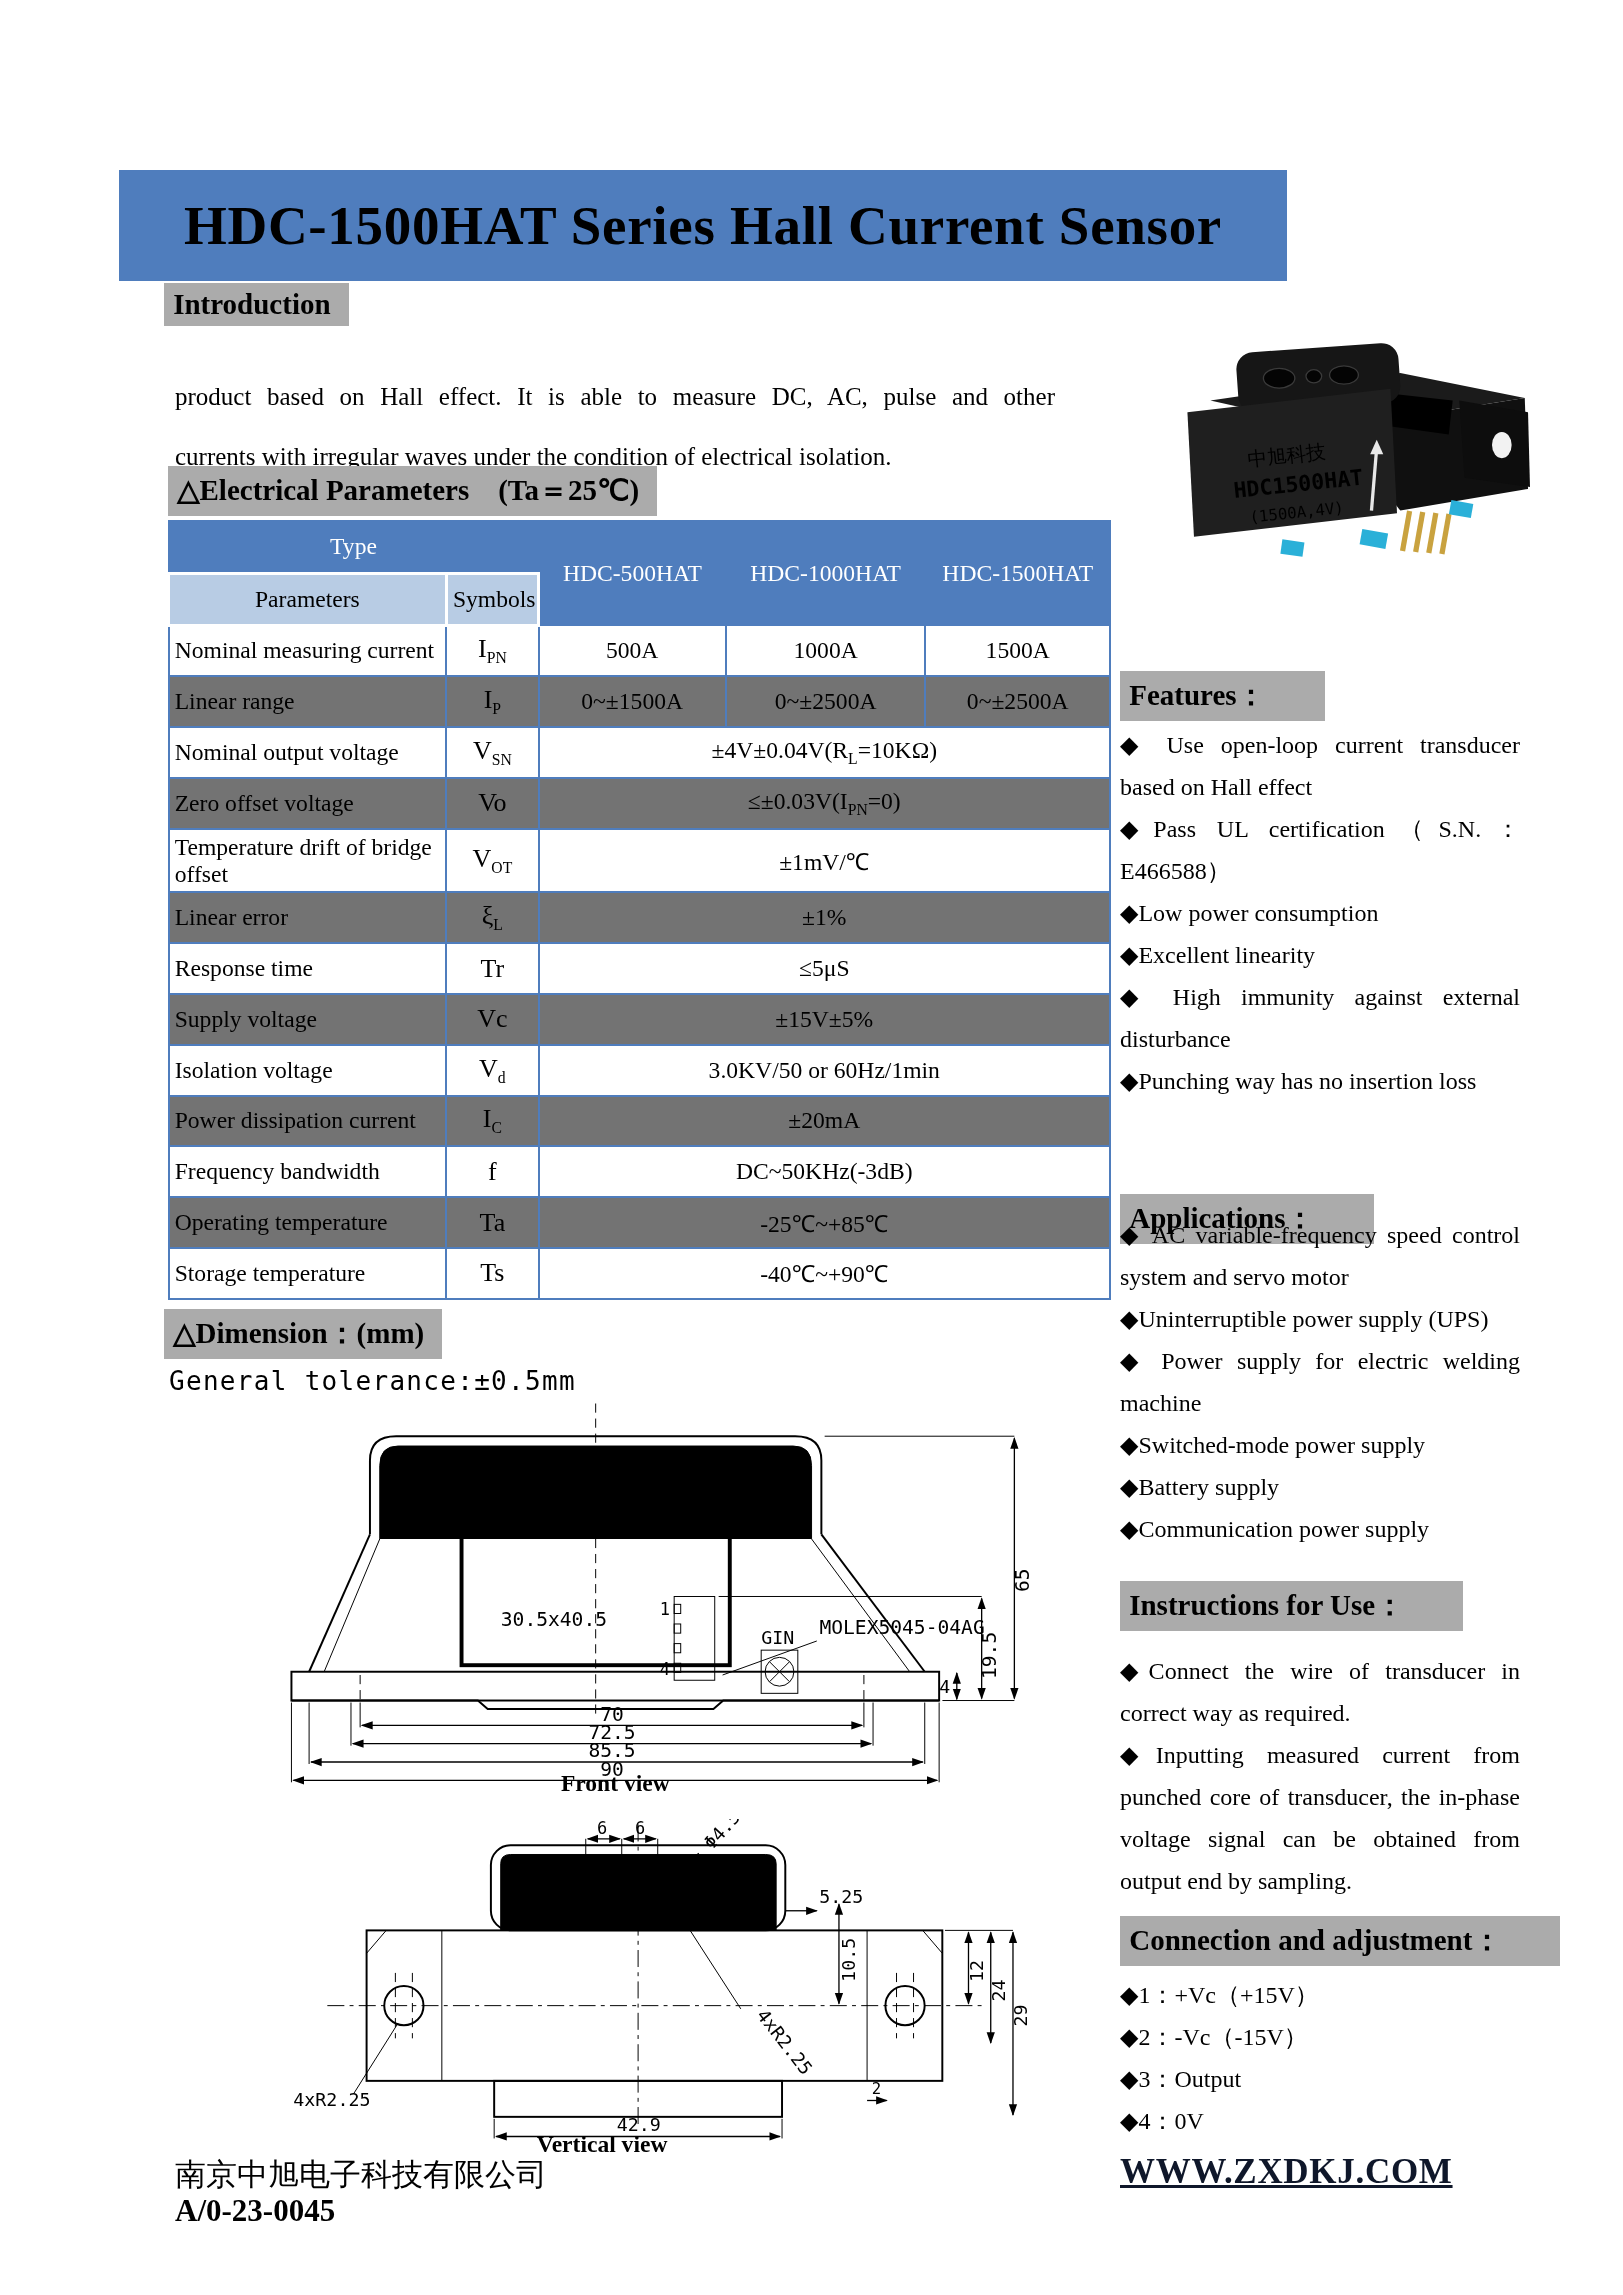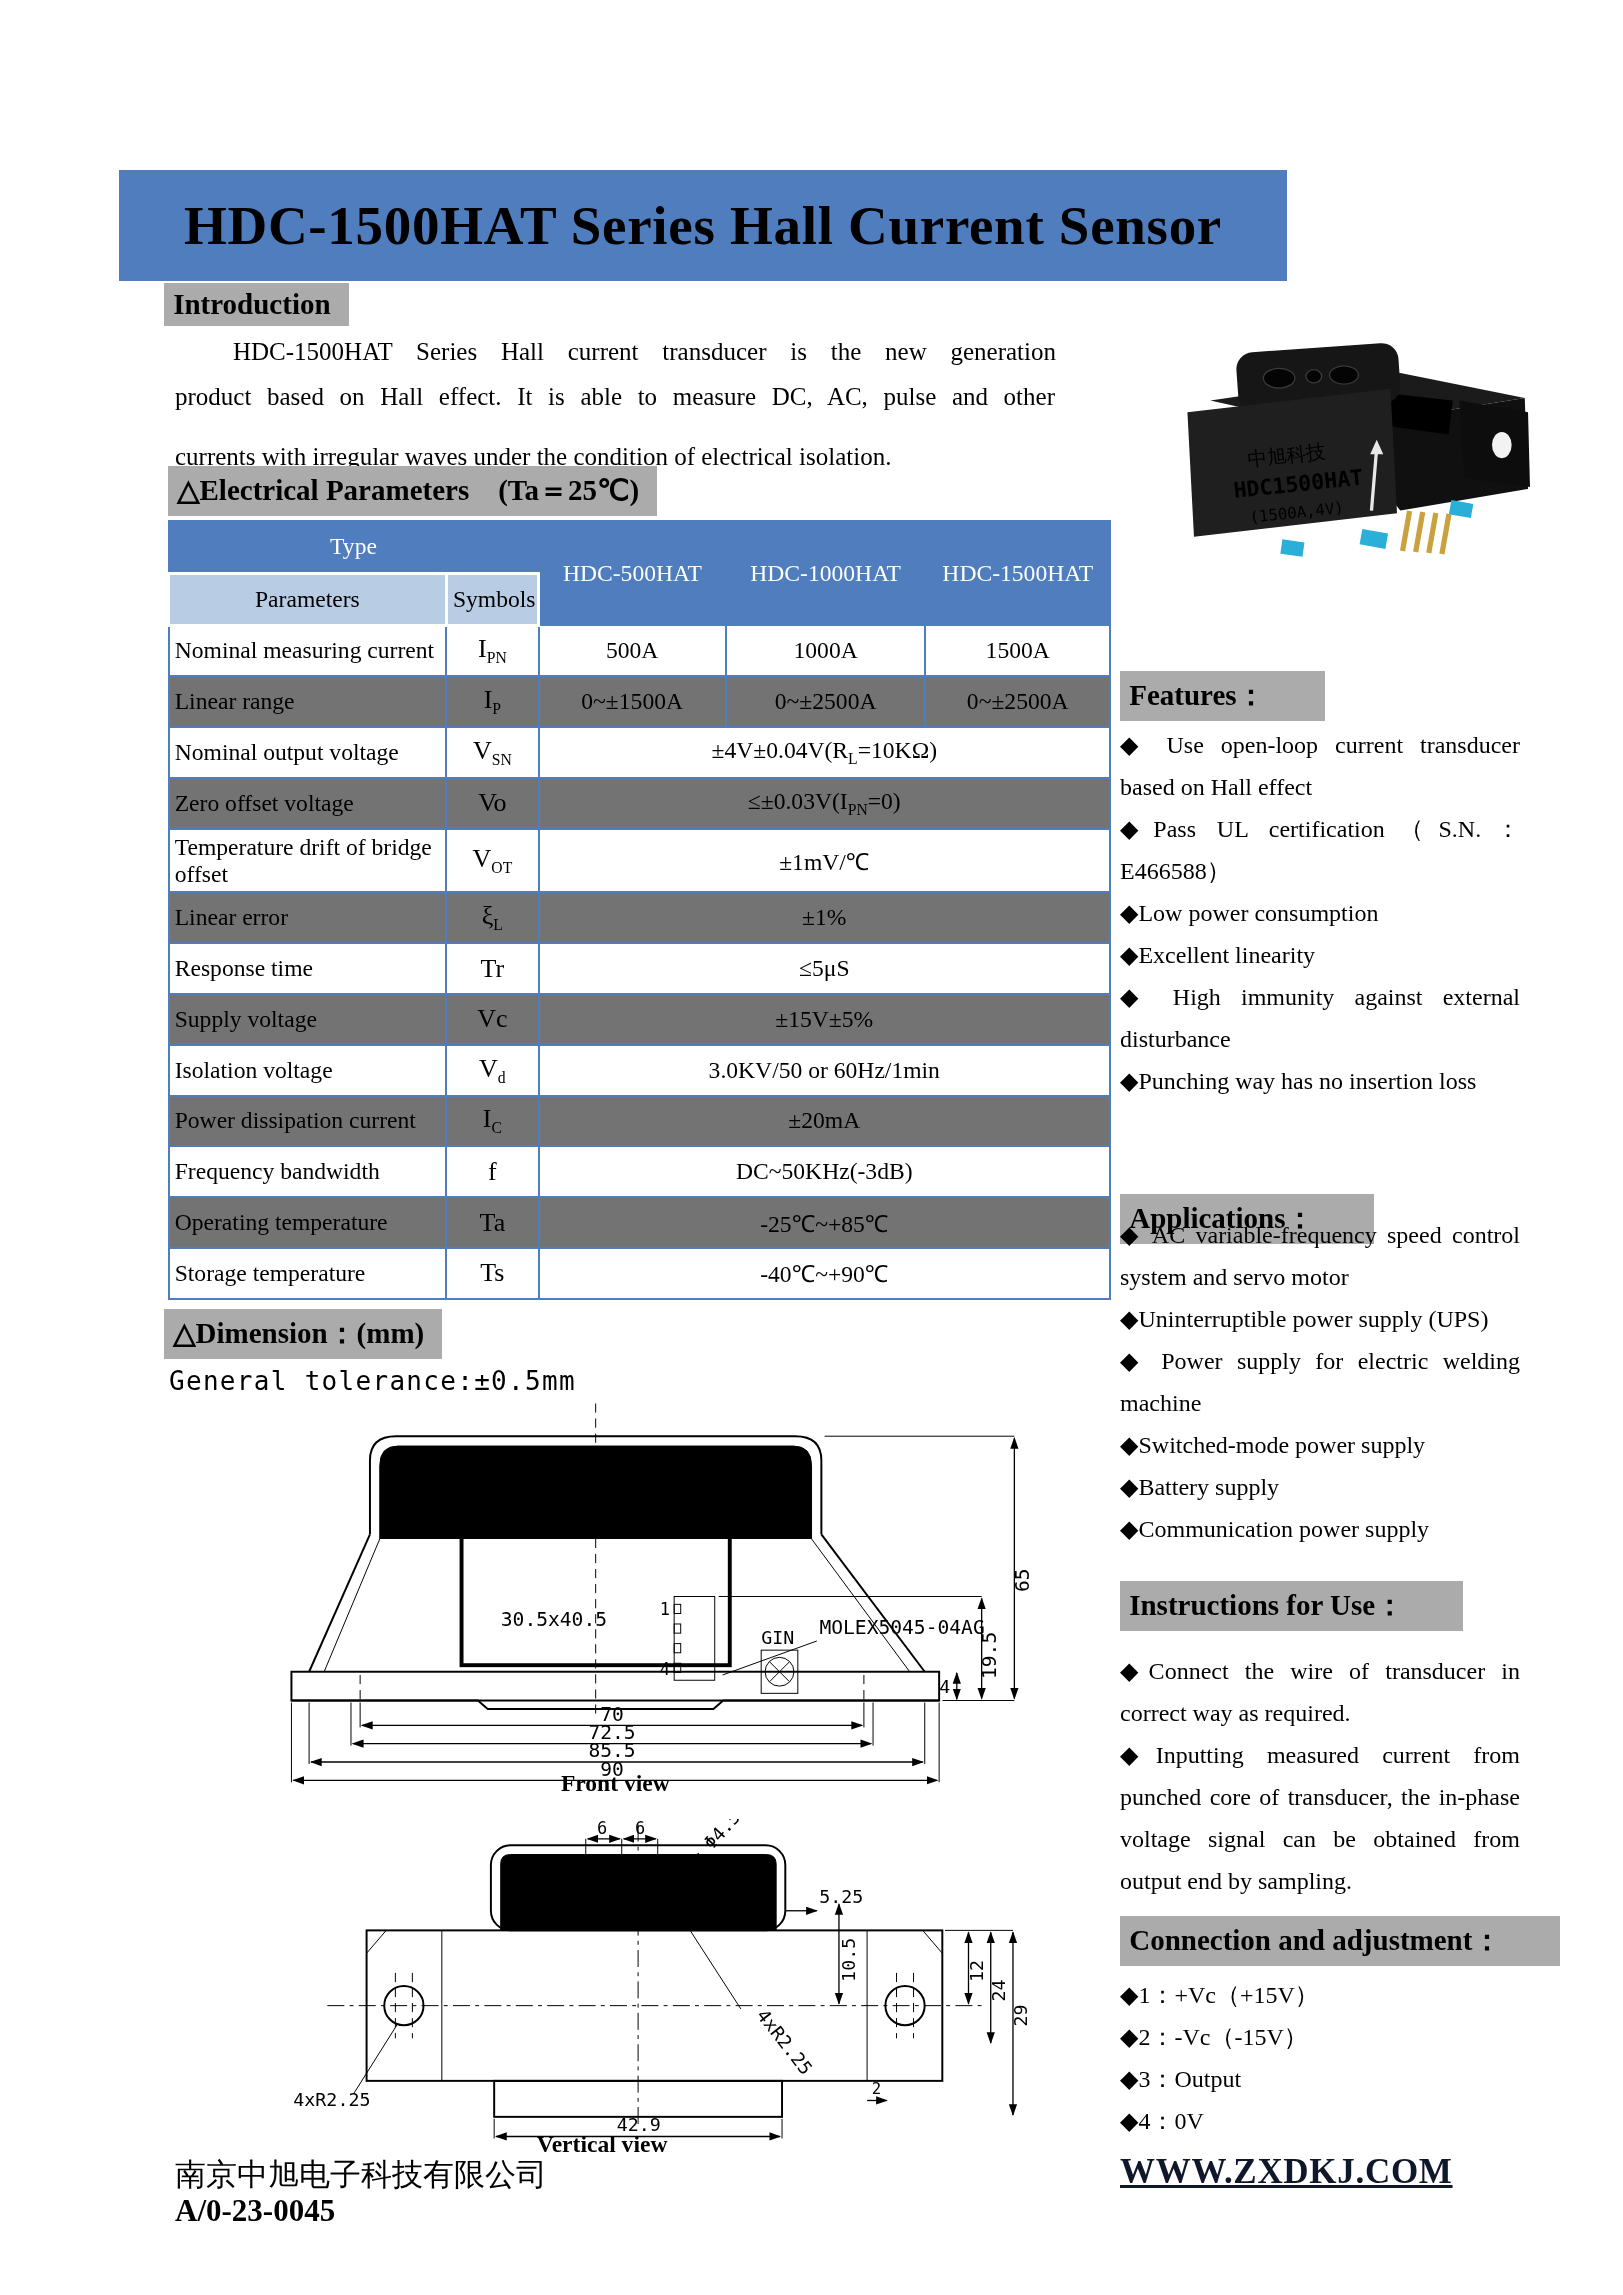--- a/index.html
+++ b/index.html
@@ -61,21 +61,20 @@
 </head>
 <body>
 
 <div class="page">
 
   <div class="abs banner">
     <div class="title">HDC-1500HAT Series Hall Current Sensor</div>
   </div>
 
   <div class="abs graybar small-pad" style="left:164px;top:283px;">Introduction</div>
-  <div class="abs introline first" style="left:175px;top:330px;">HDC-1500HAT Series Hall current transducer is the new generation</div>
   <div class="abs introline" style="left:175px;top:375px;">product based on Hall effect. It is able to measure DC, AC, pulse and other</div>
   <div class="abs introline last" style="left:175px;top:419px;margin-top:16px;">currents with irregular waves under the condition of electrical isolation.</div>
 
   <svg class="abs" style="left:1171px;top:335px;" width="380" height="262" viewBox="0 0 580 400">
     <polygon points="60,100 350,58 540,96 250,142" fill="#1b1b1b"></polygon>
     <polygon points="250,142 540,96 545,235 350,268" fill="#101010"></polygon>
     <polygon points="230,78 430,100 424,152 224,124" fill="#000000"></polygon>
     <rect x="98" y="28" width="248" height="92" rx="26" fill="#161616" transform="rotate(-4 98 28)"></rect>
     <ellipse cx="165" cy="66" rx="24" ry="15" fill="#040404" stroke="#3a3a3a" stroke-width="2"></ellipse>
     <ellipse cx="218" cy="63" rx="12" ry="10" fill="#040404" stroke="#3a3a3a" stroke-width="2"></ellipse>

